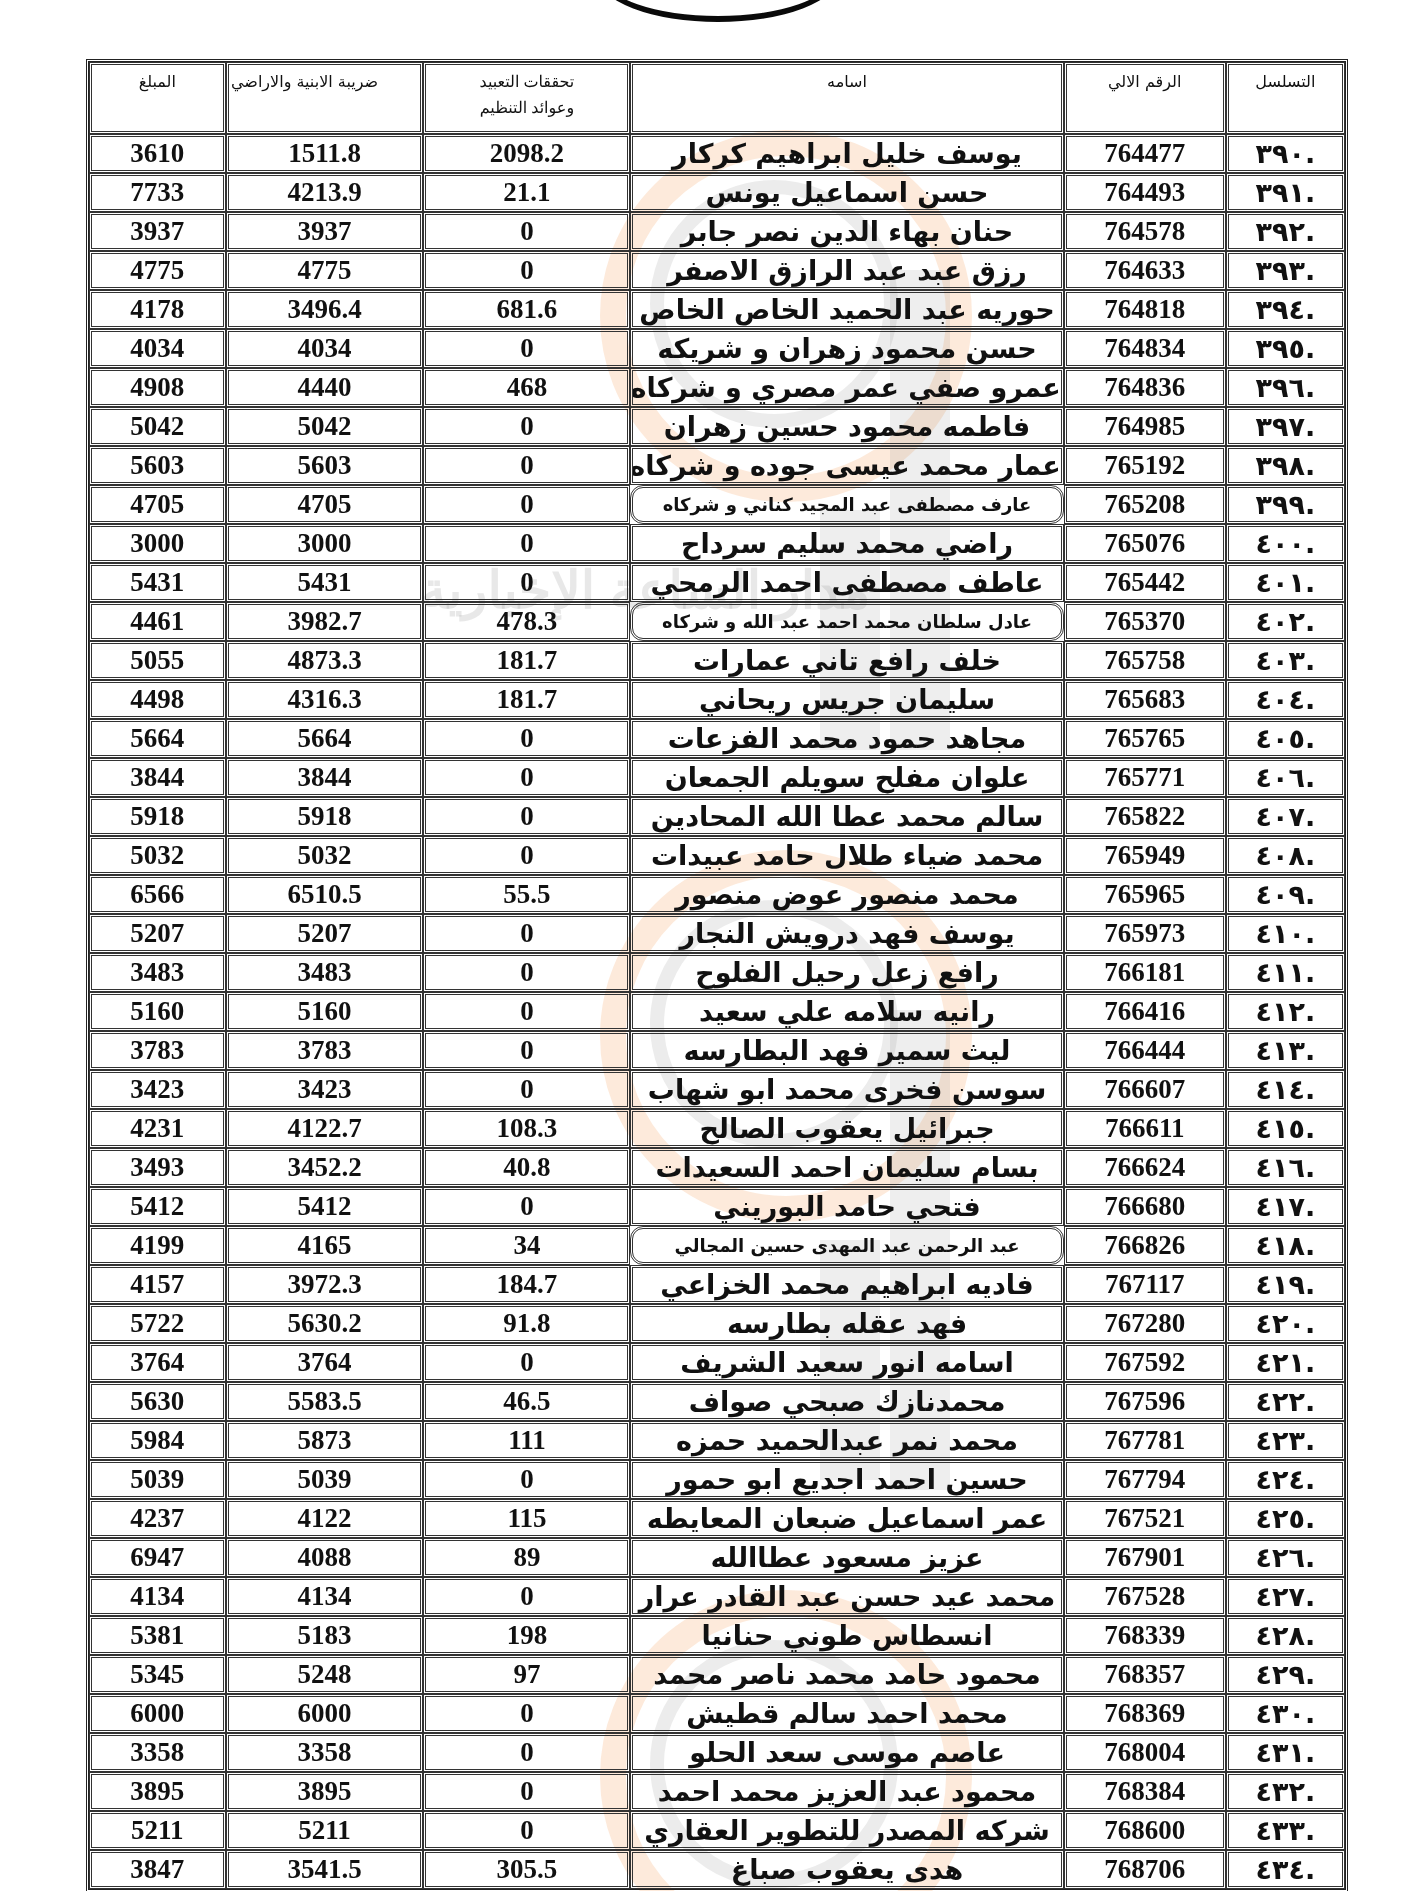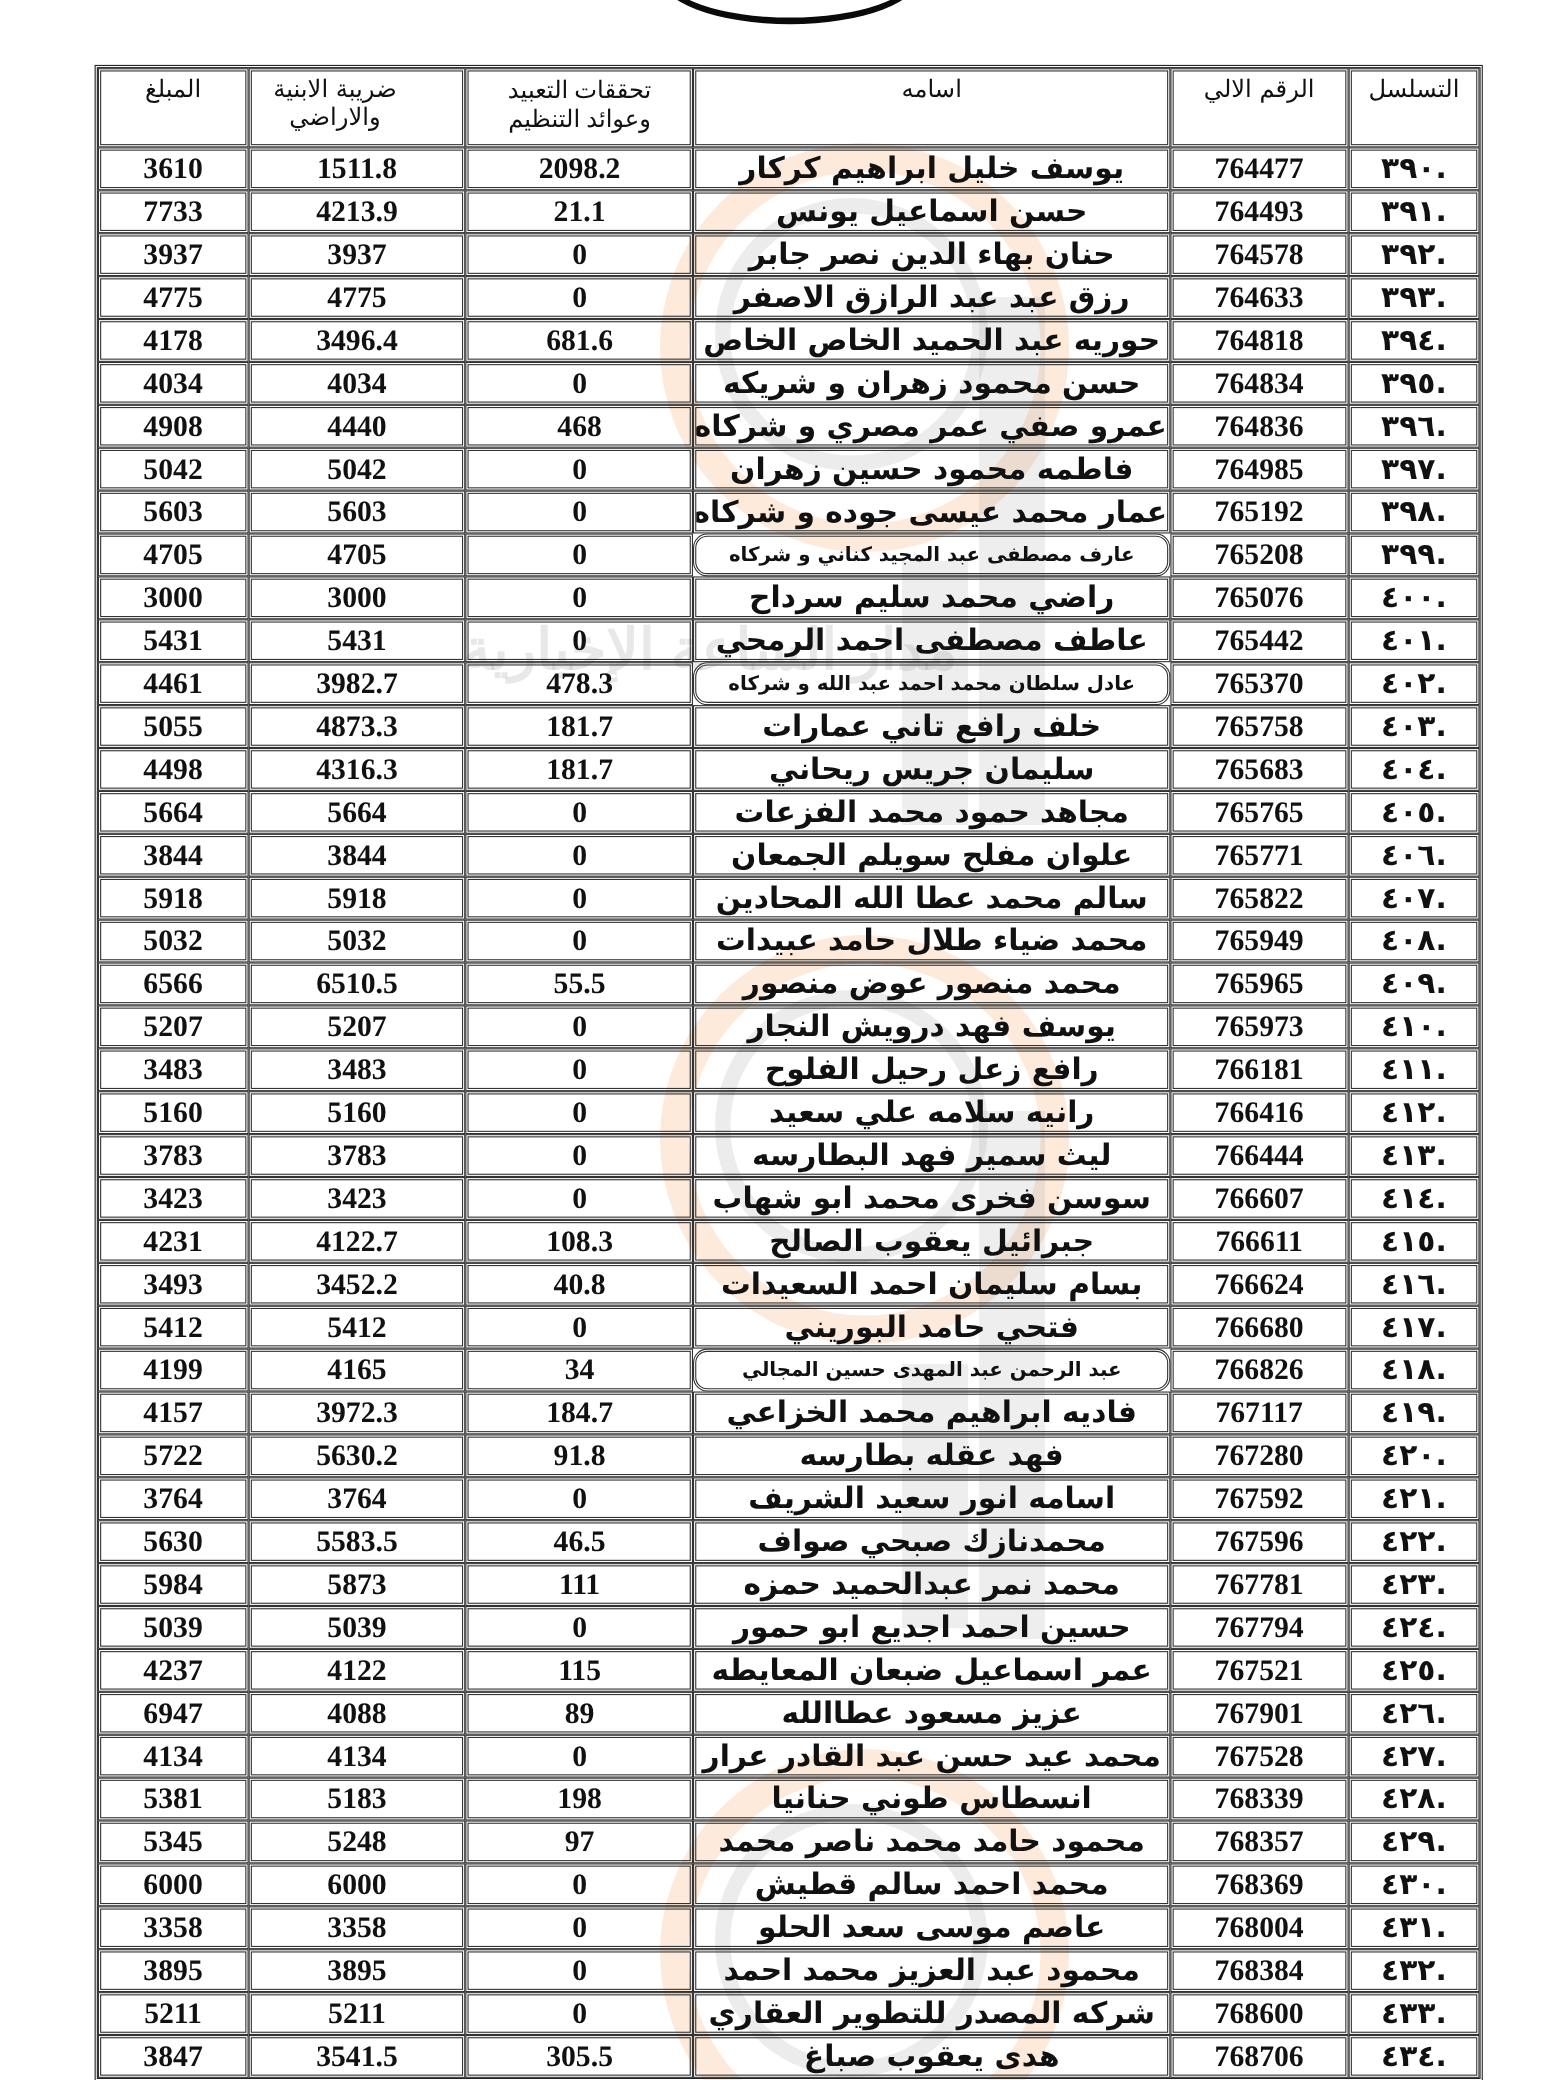--- a/index.html
+++ b/index.html
@@ -12,21 +12,21 @@
   .wm-inner { position: absolute; border-radius: 50%; border: 14px solid rgba(150,150,150,0.18); }
   .wm-block { position: absolute; background: rgba(150,150,150,0.16); }
   .wm-text { position: absolute; color: rgba(150,150,150,0.22); font-family: Liberation Sans, sans-serif;
              font-weight: bold; font-size: 52px; }
   table.ledger { position: absolute; left: 86px; top: 59px; width: 1262px;
                  border-collapse: separate; border-spacing: 0; z-index: 1;
                  border: 3px double #222; table-layout: fixed; background: transparent; }
   table.ledger th, table.ledger td { border: 3px double #333; text-align: center; padding: 0;
                  vertical-align: middle; overflow: hidden; white-space: nowrap; }
   table.ledger th { height: 62px; font-family: "DejaVu Sans", sans-serif; font-weight: normal;
-                 font-size: 22px; line-height: 26px; vertical-align: top; padding-top: 4px; }
+                 font-size: 16px; line-height: 26px; vertical-align: top; padding-top: 4px; }
   table.ledger td { height: 33px; font-size: 27px; font-weight: bold; line-height: 33px; }
   td.owner { font-family: "DejaVu Sans", sans-serif; font-size: 21px; font-weight: bold; }
   td.owner.long { font-size: 18px; border-radius: 13px; }
   td.serial { font-family: "DejaVu Sans", sans-serif; font-size: 21px; font-weight: normal; }
   .c-amount { width: 134px; } .c-tax { width: 194px; } .c-realign { width: 203px; }
   .c-owner { width: 425px; } .c-id { width: 159px; } .c-serial { width: 117px; }
 </style>
 </head>
 <body>
 

